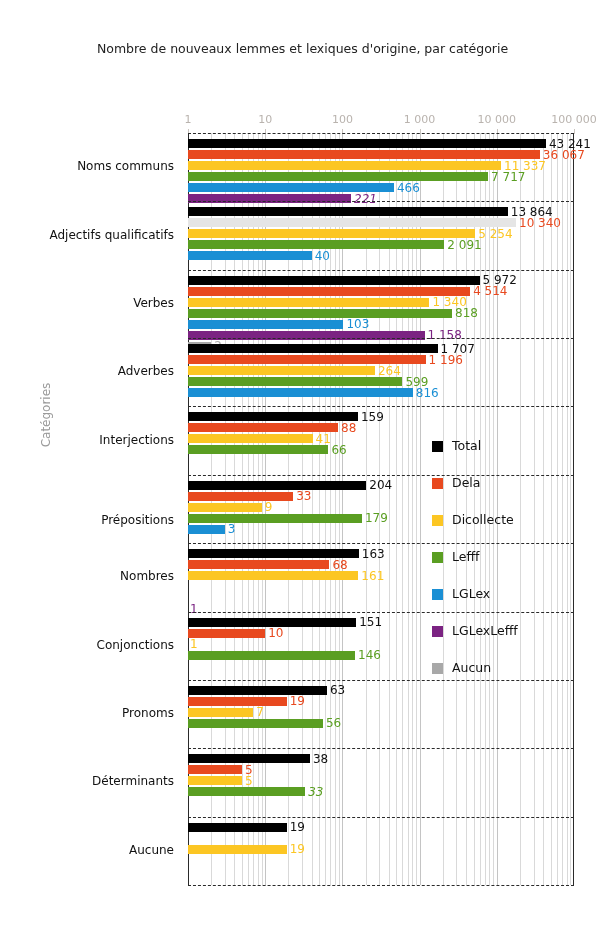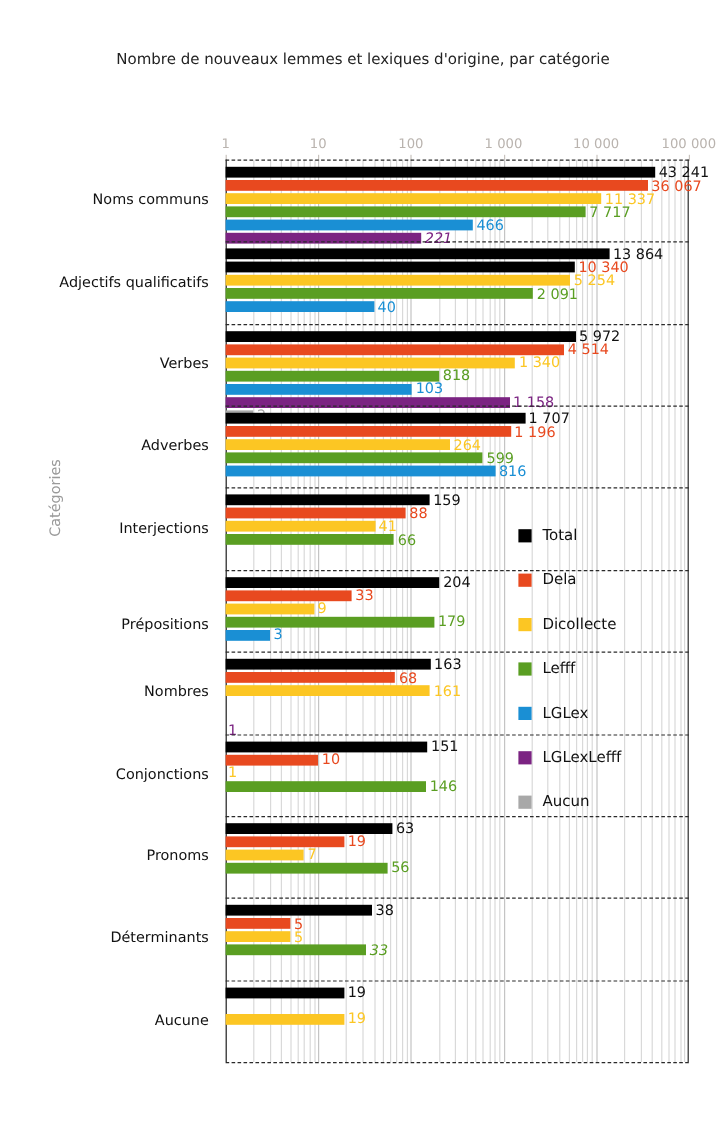--- a/index.html
+++ b/index.html
@@ -183,42 +183,42 @@
         </div>
         <div class="bar" style="top: 50px; width: 205.999px; background: rgb(26, 143, 212);">
           <span class="val" style="color: rgb(26, 143, 212);">466</span>
         </div>
         <div class="bar" style="top: 61px; width: 163px; background: rgb(123, 35, 130); font-style: italic;">
           <span class="val" style="color: rgb(123, 35, 130);">221</span>
         </div>
         <div class="bar" style="top: 74.3636px; width: 319.754px; background: rgb(0, 0, 0);">
           <span class="val" style="color: rgb(17, 17, 17);">13 864</span>
         </div>
-        <div class="bar" style="top: 85.3636px; width: 291px; background: #000000;">
+        <div class="bar" style="top: 85.3636px; width: 328px; background: #e5e5e5;">
           <span class="val" style="color: rgb(232, 73, 31);">10 340</span>
         </div>
         <div class="bar" style="top: 96.3636px; width: 287.222px; background: rgb(252, 198, 35);">
           <span class="val" style="color: rgb(252, 198, 35);">5 254</span>
         </div>
         <div class="bar" style="top: 107.364px; width: 256.331px; background: rgb(90, 158, 34);">
           <span class="val" style="color: rgb(90, 158, 34);">2 091</span>
         </div>
         <div class="bar" style="top: 118.364px; width: 123.679px; background: rgb(26, 143, 212);">
           <span class="val" style="color: rgb(26, 143, 212);">40</span>
         </div>
         <div class="bar" style="top: 142.727px; width: 291.516px; background: rgb(0, 0, 0);">
           <span class="val" style="color: rgb(17, 17, 17);">5 972</span>
         </div>
         <div class="bar" style="top: 153.727px; width: 282.132px; background: rgb(232, 73, 31);">
           <span class="val" style="color: rgb(232, 73, 31);">4 514</span>
         </div>
         <div class="bar" style="top: 164.727px; width: 241.412px; background: rgb(252, 198, 35);">
           <span class="val" style="color: rgb(252, 198, 35);">1 340</span>
         </div>
-        <div class="bar" style="top: 175.727px; width: 178px; background: rgb(90, 158, 34);">
+        <div class="bar" style="top: 175.727px; width: 264px; background: rgb(90, 158, 34);">
           <span class="val" style="color: rgb(90, 158, 34);">818</span>
         </div>
         <div class="bar" style="top: 186.727px; width: 155.391px; background: rgb(26, 143, 212);">
           <span class="val" style="color: rgb(26, 143, 212);">103</span>
         </div>
         <div class="bar" style="top: 197.727px; width: 236.518px; background: rgb(123, 35, 130);">
           <span class="val" style="color: rgb(123, 35, 130);">1 158</span>
         </div>
         <div class="bar" style="top: 208.727px; width: 23.2395px; background: rgb(168, 168, 168);">
           <span class="val" style="color: rgb(168, 168, 168);">2</span>

